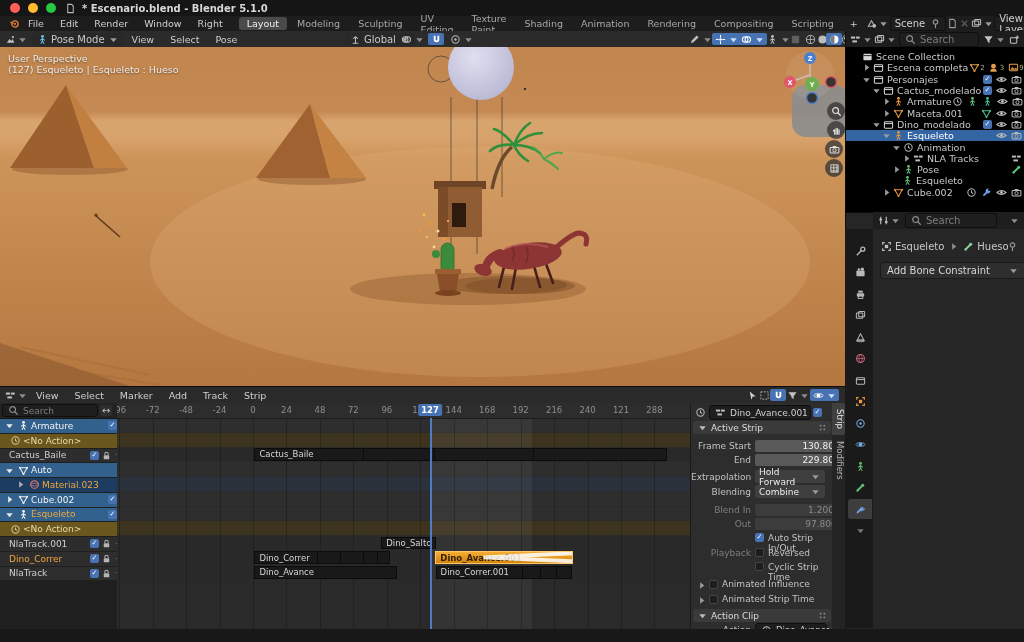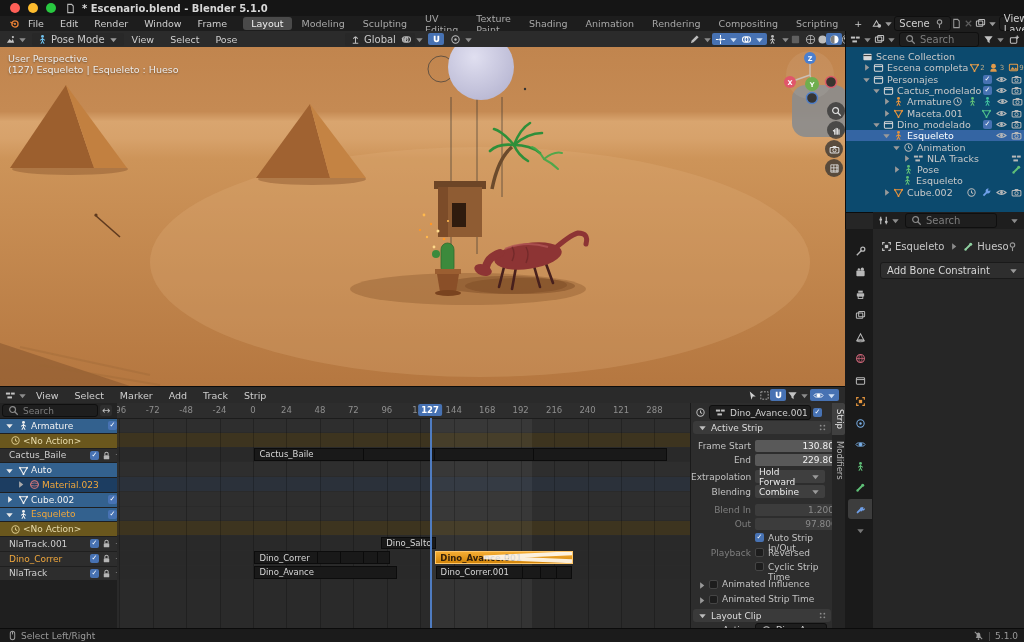--- a/index.html
+++ b/index.html
@@ -23,21 +23,21 @@
   
   #vp-header{left:0;top:31px;width:845px;height:16px;background:#2b2b2b;border-bottom:1px solid #101010;}
   #ol-header{left:845px;top:31px;width:179px;height:16px;background:#1d1d1d;border-bottom:1px solid #101010;border-left:1px solid #0c0c0c;}
   .hdr-ic{display:flex;align-items:center;gap:1px;padding:0 2px;}
   .hl{background:#4772b3;border-radius:2px;}
   
   #viewport{left:0;top:47px;width:845px;height:339px;overflow:hidden;}
   .vp-overlay{color:#ececec;font-size:9.5px;text-shadow:0 1px 2px rgba(0,0,0,.45);}
   .vp-tool{width:18px;height:18px;border-radius:50%;background:rgba(50,50,50,.75);display:flex;align-items:center;justify-content:center;}
   
-  #outliner{left:845px;top:47px;width:179px;height:165px;background:#0c4a6e;border-left:1px solid #0c0c0c;overflow:hidden;}
+  #outliner{left:845px;top:47px;width:179px;height:165px;background:#000000;border-left:1px solid #0c0c0c;overflow:hidden;}
   .ol-row{height:11.3px;display:flex;align-items:center;position:relative;padding-left:4px;color:#c8c8c8;}
   .ol-row.sel{background:#3465a3;color:#fff;}
   .ol-label{margin-left:3px;white-space:nowrap;font-size:9.5px;}
   .ol-right{margin-left:auto;display:flex;align-items:center;gap:3px;padding-right:3px;}
   .badge{display:flex;align-items:center;font-size:7px;color:#cda;}
   
   #props{left:845px;top:212px;width:179px;height:416px;background:#262626;border-left:1px solid #0c0c0c;border-top:1px solid #0c0c0c;}
   #ptab-rail{left:845px;top:229px;width:28px;height:399px;background:#1a1a1a;}
   .ptab{position:absolute;left:3px;width:24px;height:20px;display:flex;align-items:center;justify-content:center;border-radius:3px 0 0 3px;}
   .ptab.active{background:#3d3d3d;}
@@ -108,21 +108,21 @@
           <circle cx="6.5" cy="6.5" r="3.4" fill="none" stroke="#e87f34" stroke-width="1.4"></circle>
           <circle cx="6.5" cy="6.5" r="1.2" fill="#e87f34"></circle>
           <path d="M1.5 4.5L5 6" stroke="#e87f34" stroke-width="1.4"></path>
         </svg>
       </span>
     <span id="app-menus" class="row">
         <span class="menu-item">File</span>
         <span class="menu-item">Edit</span>
         <span class="menu-item">Render</span>
         <span class="menu-item">Window</span>
-        <span class="menu-item">Frame</span>
+        <span class="menu-item">Right</span>
       </span>
     <span id="workspaces" class="row" style="gap:2px;margin-left:8px">
         <span class="ws-tab active">Layout</span>
         <span class="ws-tab">Modeling</span>
         <span class="ws-tab">Sculpting</span>
         <span class="ws-tab">UV Editing</span>
         <span class="ws-tab">Texture Paint</span>
         <span class="ws-tab">Shading</span>
         <span class="ws-tab">Animation</span>
         <span class="ws-tab">Rendering</span>
@@ -1516,21 +1516,21 @@
         </span>
       <span class="cb off abs" style="left:18px;top:192px"></span>
       <span class="abs" style="left:31px;top:191px;font-size:9px;color:#c2c2c2">Animated Strip Time</span>
 
       <div class="phead" style="top:206px">
         <span class="ic">
             <svg width="11" height="11" viewBox="0 0 12 12">
               <path d="M2.5 4.5h7L6 9z" fill="#bdbdbd"></path>
             </svg>
           </span>
-        <span>Layout Clip</span>
+        <span>Action Clip</span>
         <span class="ic" style="margin-left:auto">
             <svg width="11" height="11" viewBox="0 0 12 12">
               <circle cx="4" cy="4" r="1" fill="#8c8c8c"></circle>
               <circle cx="8" cy="4" r="1" fill="#8c8c8c"></circle>
               <circle cx="4" cy="8" r="1" fill="#8c8c8c"></circle>
               <circle cx="8" cy="8" r="1" fill="#8c8c8c"></circle>
             </svg>
           </span>
       </div>
       <span class="ns-label" style="left:0;top:222px">Action</span>
@@ -1546,32 +1546,13 @@
       </div>
 
     </div>
 
     <div id="nla-tabs">
         <div class="vtab active">Strip</div>
         <div class="vtab">Modifiers</div>
       </div>
   </div>
 
-  <div id="statusbar" class="abs">
-    <span class="ic">
-        <svg width="11" height="11" viewBox="0 0 12 12">
-          <rect x="3.6" y="1.4" width="4.8" height="9.2" rx="2.4" fill="none" stroke="#9a9a9a" stroke-width="1.1"></rect>
-          <path d="M6 1.4v3.4" stroke="#9a9a9a" stroke-width="1.1"></path>
-        </svg>
-      </span>
-    <span style="margin-left:3px">Select Left/Right</span>
-    <span style="margin-left:auto"></span>
-    <span class="ic">
-        <svg width="11" height="11" viewBox="0 0 12 12">
-          <path d="M3 8.6h6C8.2 7.6 8 6.8 8 5.6 8 3.8 7.2 2.6 6 2.6S4 3.8 4 5.6c0 1.2-.2 2-1 3z" fill="#9a9a9a"></path>
-          <circle cx="6" cy="10" r=".9" fill="#9a9a9a"></circle>
-          <path d="M2 2l8 8" stroke="#9a9a9a" stroke-width="1.1"></path>
-        </svg>
-      </span>
-    <span style="margin:0 4px;color:#555">|</span>
-    <span>5.1.0</span>
-  </div>
 </div>
 
 </body></html>

